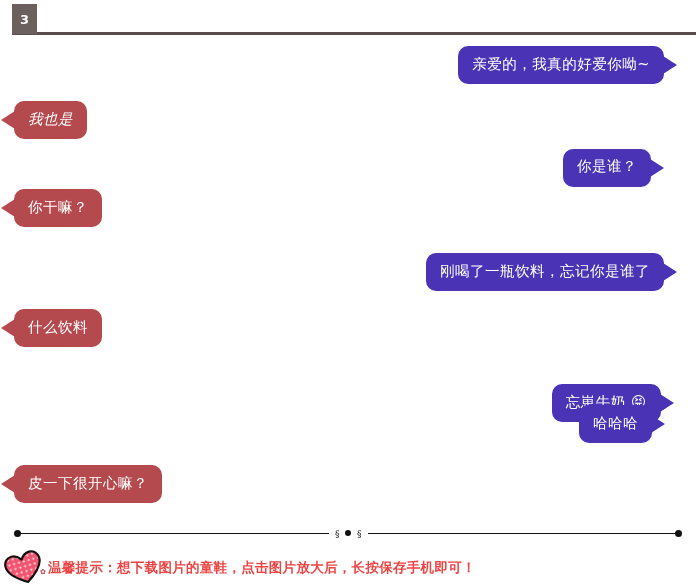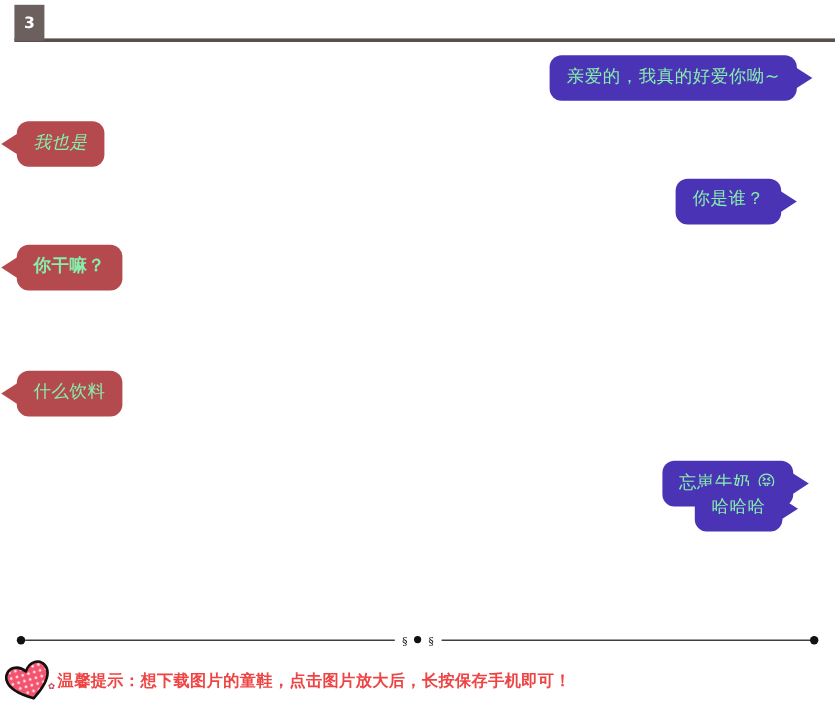--- a/index.html
+++ b/index.html
@@ -45,22 +45,22 @@
   .chat {
     position: absolute;
     left: 0; top: 37px;
     width: 696px;
     height: 480px;
   }
 
   .bubble {
     position: absolute;
     display: inline-flex;
-    align-items: flex-end;
-    color: #86efac;
+    align-items: flex-start;
+    color: #ffffff;
     font-size: 14.5px;
     line-height: 1;
     border-radius: 9px;
     padding: 11px 14px 12px 14px;
     white-space: nowrap;
     letter-spacing: 0.5px;
   }
   .bubble.right {
     background: #4b33b5;
     border-radius: 10px;
@@ -176,38 +176,44 @@
   </div>
 
   <div class="bubble left" style="left:14px; top:64px;font-style:italic;">
     <span>我也是</span>
   </div>
 
   <div class="bubble right" style="right:45px; top:112px;font-family:Liberation Mono, monospace;">
     <span>你是谁？</span>
   </div>
 
-  <div class="bubble left" style="left:14px; top:167px;font-weight:bold;">
+  <div class="bubble left" style="left:14px; top:152px;">
     <span>你干嘛？</span>
   </div>
 
+  <div class="bubble right" style="right:32px; top:216px;">
+    <span>刚喝了一瓶饮料，忘记你是谁了</span>
+  </div>
 
   <div class="bubble left" style="left:14px; top:272px;">
     <span>什么饮料</span>
   </div>
 
   <div class="bubble right" style="right:35px; top:320px;margin-top:27px;">
     <span>忘崽牛奶</span>
     <span class="emoji">😝</span>
   </div>
 
   <div class="bubble right" style="right:44px; top:368px;">
     <span>哈哈哈</span>
   </div>
 
+  <div class="bubble left" style="left:14px; top:428px;">
+    <span>皮一下很开心嘛？</span>
+  </div>
 
 </div>
 
 <div class="divider">
   <div class="div-dot" style="margin-left:14px;"></div>
   <div class="div-line"></div>
   <div class="div-curl">§</div>
   <div class="div-dot mid"></div>
   <div class="div-curl">§</div>
   <div class="div-line"></div>

